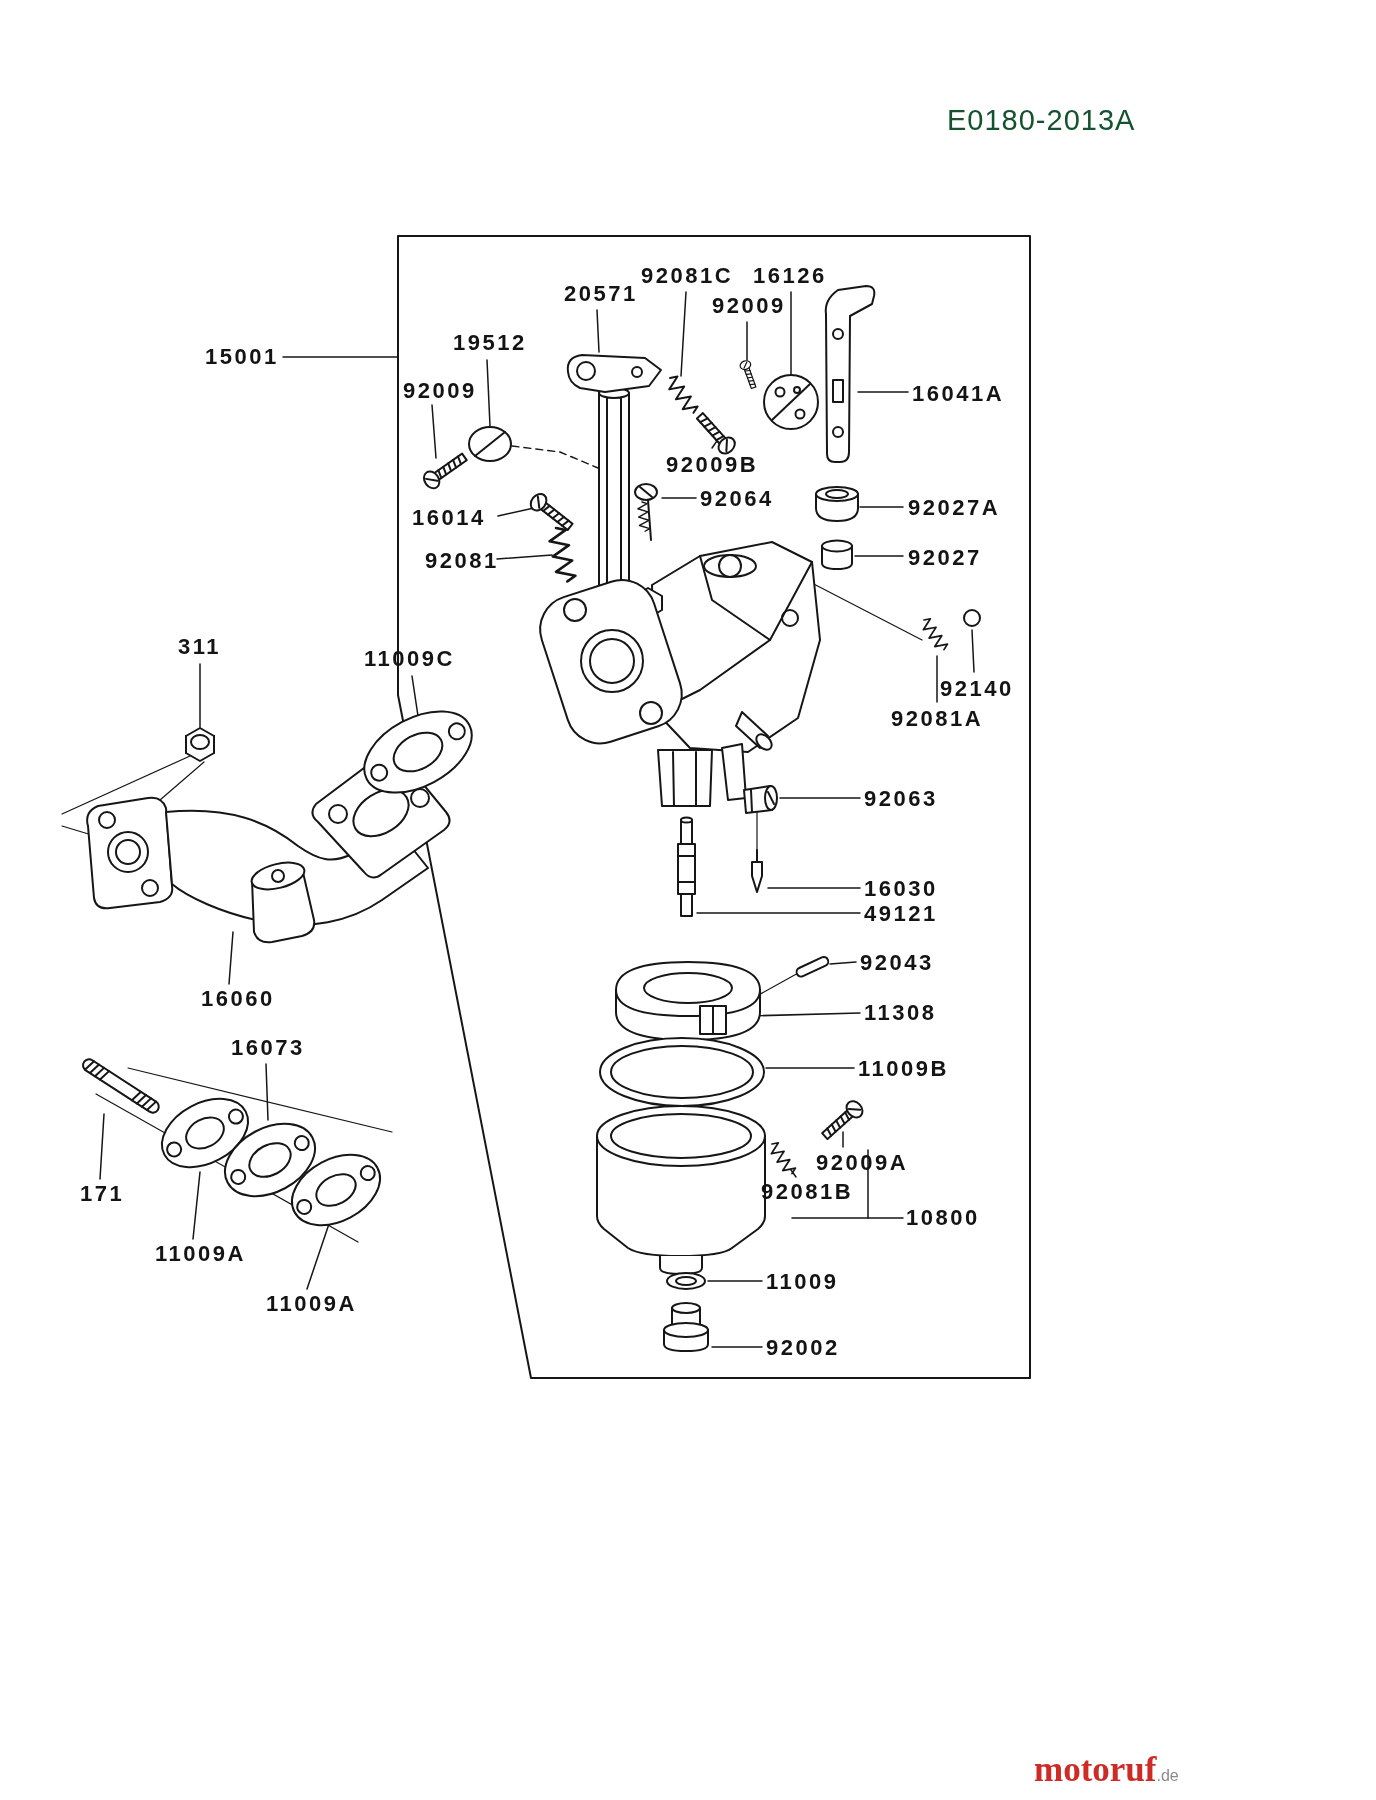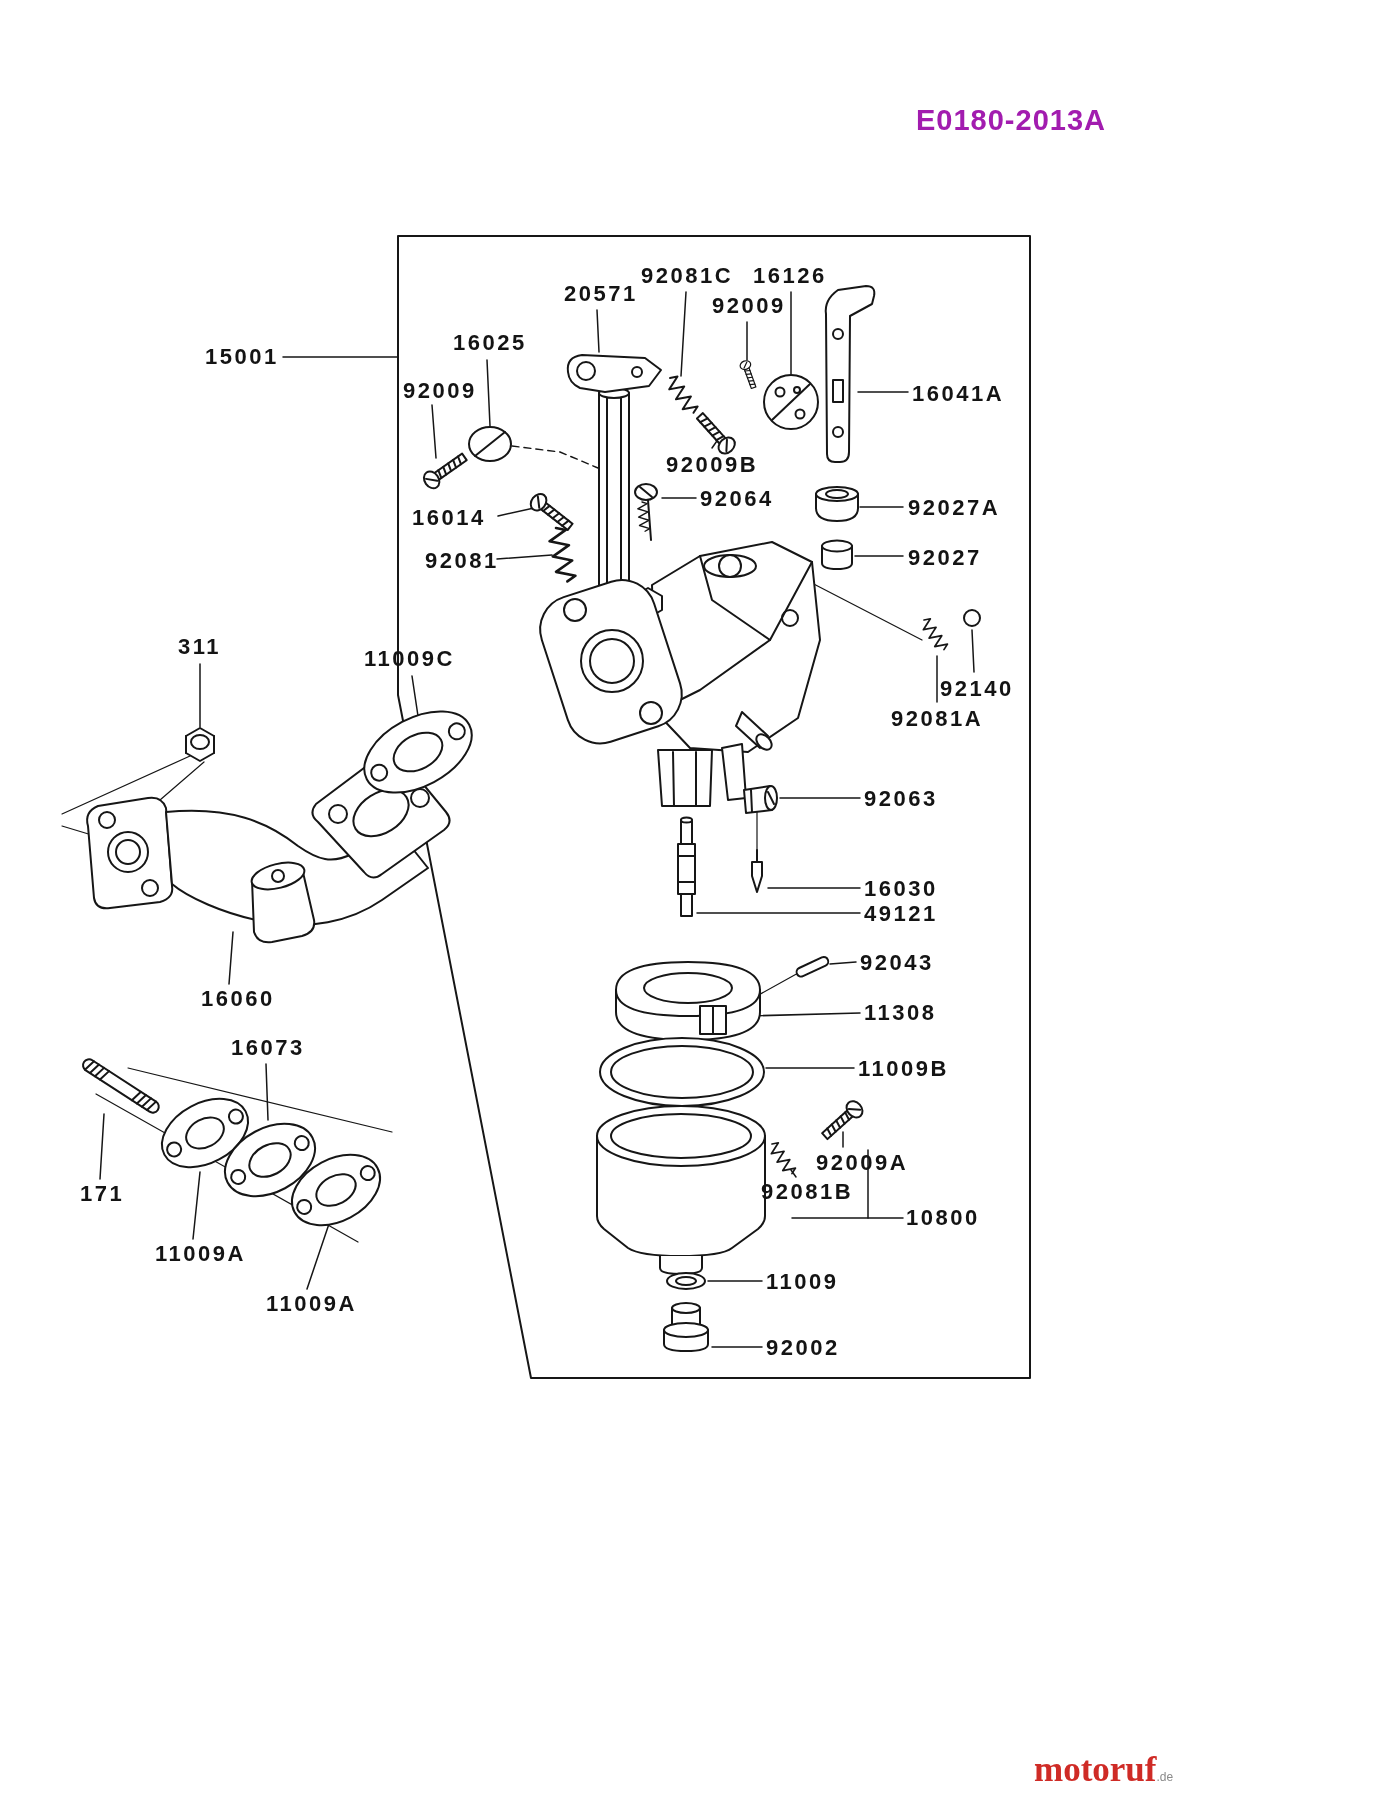--- a/index.html
+++ b/index.html
@@ -13,28 +13,28 @@
   .drawing * { stroke:#161616; stroke-width:2; fill:none; stroke-linecap:round; stroke-linejoin:round; }
   .drawing .f { fill:#ffffff; }
   .drawing .leader { stroke-width:1.5; }
   .drawing .thin { stroke-width:1.2; }
   .drawing .dash { stroke-dasharray:7 5; stroke-width:1.4; }
   .label {
     position:absolute; font-size:22px; font-weight:600; letter-spacing:2.5px;
     color:#141414; white-space:nowrap;
   }
   .diagram-id {
-    position:absolute; left:916px; top:104px; font-size:29px; font-weight:700;
-    letter-spacing:1px; color:#a21caf;
+    position:absolute; left:947px; top:104px; font-size:29px; font-weight:400;
+    letter-spacing:1px; color:#14532d;
   }
   .watermark {
     position:absolute; left:1034px; top:1750px; font-size:35px; font-weight:700;
     color:#cf2b26; font-family:"Liberation Serif", serif; cursor:pointer;
   }
-  .watermark .tld { font-size:12px; color:#8a8a8a; font-weight:400; font-family:"Liberation Sans",sans-serif; }
+  .watermark .tld { font-size:16px; color:#8a8a8a; font-weight:400; font-family:"Liberation Sans",sans-serif; }
 </style>
 </head>
 <body>
 
 <div class="canvas">
 
 <svg class="drawing" width="1376" height="1800" viewBox="0 0 1376 1800">
 
   <defs>
     <g id="screw">
@@ -328,21 +328,21 @@
     <path class="f" d="M 672,1308 L 700,1308 L 700,1330 L 672,1330 Z"></path>
     <ellipse class="f" cx="686" cy="1308" rx="14" ry="5"></ellipse>
     <path class="f" d="M 664,1330 L 708,1330 L 708,1344 Q 708,1351 686,1351 Q 664,1351 664,1344 Z"></path>
     <ellipse class="f" cx="686" cy="1330" rx="22" ry="7"></ellipse>
   </g>
 
 </svg>
 
 <div class="label" style="left:205px;top:344px">15001</div>
 <div class="label" style="left:403px;top:378px">92009</div>
-<div class="label" style="left:453px;top:330px">16025</div>
+<div class="label" style="left:453px;top:330px">19512</div>
 <div class="label" style="left:564px;top:281px">20571</div>
 <div class="label" style="left:641px;top:263px">92081C</div>
 <div class="label" style="left:712px;top:293px">92009</div>
 <div class="label" style="left:753px;top:263px">16126</div>
 <div class="label" style="left:912px;top:381px">16041A</div>
 <div class="label" style="left:666px;top:452px">92009B</div>
 <div class="label" style="left:700px;top:486px">92064</div>
 <div class="label" style="left:908px;top:495px">92027A</div>
 <div class="label" style="left:412px;top:505px">16014</div>
 <div class="label" style="left:425px;top:548px">92081</div>

